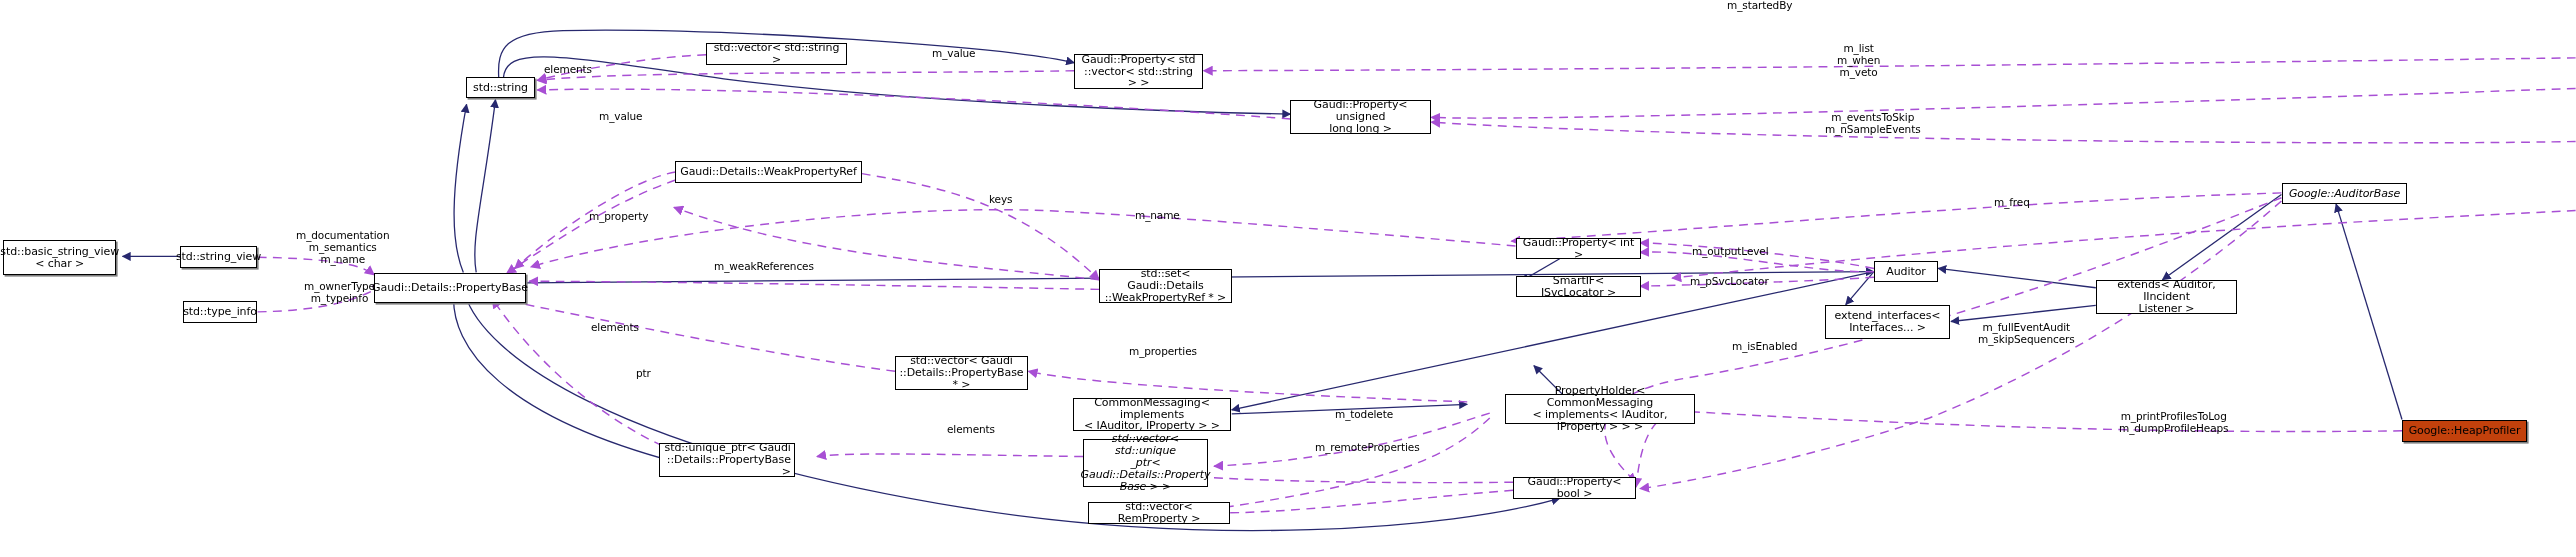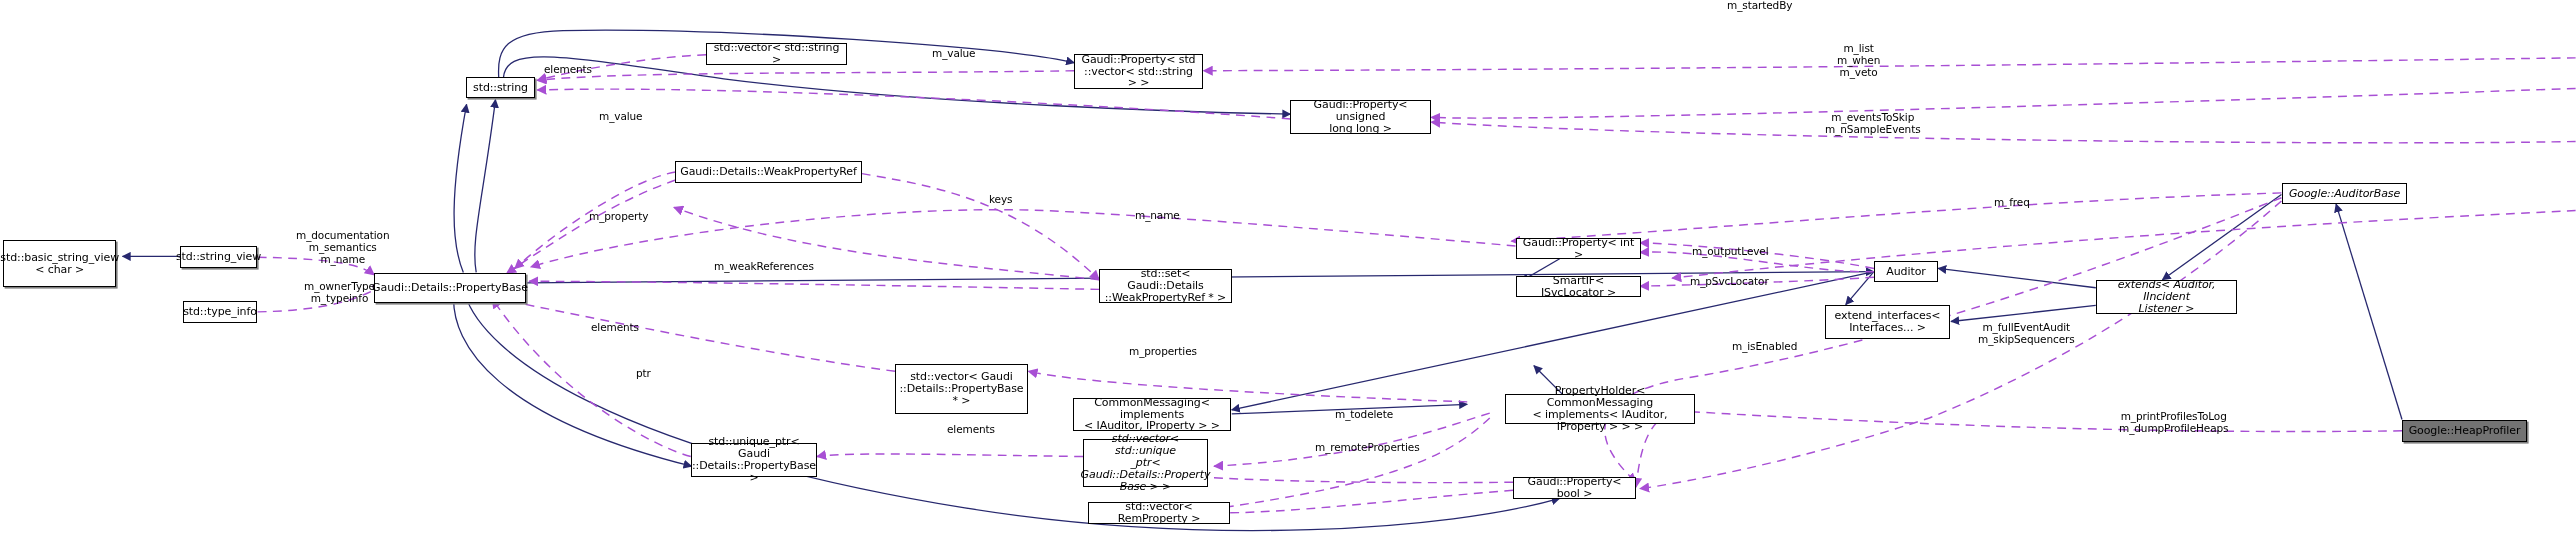--- a/index.html
+++ b/index.html
@@ -38,21 +38,21 @@
     justify-content: center;
     white-space: pre-line;
     padding: 0.8px 3.2px;
     letter-spacing: -0.1px;
     z-index: 5;
   }
   .node.shadow {
     box-shadow: 1.6px 1.6px 0 0 #7f7f7f;
   }
   .node.highlight {
-    background: #737373;
+    background: #c2410c;
     box-shadow: 1.6px 1.6px 0 0 #7f7f7f;
   }
   .edge-label {
     position: absolute;
     font-size: 10.5px;
     line-height: 1.12;
     color: #000000;
     text-align: center;
     white-space: pre-line;
     z-index: 6;
@@ -123,48 +123,48 @@
       <path d="M 1853 514 C 1800 530, 1700 570, 1510 580"></path>
       <path d="M 1853 520 C 1810 560, 1750 600, 1503 634"></path>
       <path d="M 3204 262 C 2900 276, 2500 300, 2080 346"></path>
       <path d="M 2838 246 C 2700 300, 2400 420, 2100 470 C 2000 486, 1960 530, 2035 600"></path>
       <path d="M 2988 536 C 2700 540, 2400 530, 2100 512 C 2050 508, 2040 560, 2035 606"></path>
       <path d="M 2838 250 C 2760 320, 2600 440, 2400 520 C 2250 570, 2100 600, 2040 608"></path>
     </g>
   </svg>
 
   <div id="nodes-layer">
-      <div class="node shadow" style="left: 3.2px; top: 240px; width: 113px; height: 47px;">std::basic_string_view
+      <div class="node shadow" style="left: 3.2px; top: 240px; width: 113px; height: 35px;">std::basic_string_view
 &lt; char &gt;</div>
       <div class="node shadow" style="left: 180px; top: 246px; width: 77px; height: 22px;">std::string_view</div>
       <div class="node" style="left: 183px; top: 301px; width: 74px; height: 22px;">std::type_info</div>
       <div class="node shadow" style="left: 466px; top: 77px; width: 69px; height: 21px;">std::string</div>
       <div class="node" style="left: 706px; top: 43px; width: 141px; height: 22px;">std::vector&lt; std::string &gt;</div>
       <div class="node" style="left: 1074px; top: 54px; width: 129px; height: 35px;">Gaudi::Property&lt; std
 ::vector&lt; std::string &gt; &gt;</div>
       <div class="node" style="left: 1290px; top: 100px; width: 141px; height: 34px;">Gaudi::Property&lt; unsigned
 long long &gt;</div>
       <div class="node" style="left: 675px; top: 161px; width: 187px; height: 22px;">Gaudi::Details::WeakPropertyRef</div>
       <div class="node shadow" style="left: 374px; top: 273px; width: 152px; height: 30px;">Gaudi::Details::PropertyBase</div>
       <div class="node" style="left: 1099px; top: 269px; width: 133px; height: 34px;">std::set&lt; Gaudi::Details
 ::WeakPropertyRef * &gt;</div>
       <div class="node" style="left: 1516px; top: 238px; width: 125px; height: 21px;">Gaudi::Property&lt; int &gt;</div>
       <div class="node" style="left: 1516px; top: 276px; width: 125px; height: 21px;">SmartIF&lt; ISvcLocator &gt;</div>
       <div class="node" style="left: 1874px; top: 261px; width: 64px; height: 21px;">Auditor</div>
       <div class="node" style="left: 1825px; top: 305px; width: 125px; height: 34px;">extend_interfaces&lt;
 Interfaces... &gt;</div>
-      <div class="node" style="left: 2096px; top: 280px; width: 141px; height: 34px; font-style: italic;">extends&lt; Auditor, IIncident
+      <div class="node" style="left: 2096px; top: 280px; width: 141px; height: 34px;">extends&lt; Auditor, IIncident
 Listener &gt;</div>
       <div class="node" style="left: 2282px; top: 183px; width: 125px; height: 21px; font-style: italic;">Google::AuditorBase</div>
       <div class="node highlight" style="left: 2402px; top: 420px; width: 125px; height: 22px;">Google::HeapProfiler</div>
-      <div class="node" style="left: 895px; top: 364px; width: 133px; height: 50px;">std::vector&lt; Gaudi
+      <div class="node" style="left: 895px; top: 356px; width: 133px; height: 34px;">std::vector&lt; Gaudi
 ::Details::PropertyBase * &gt;</div>
       <div class="node" style="left: 1073px; top: 398px; width: 158px; height: 33px;">CommonMessaging&lt; implements
 &lt; IAuditor, IProperty &gt; &gt;</div>
-      <div class="node" style="left: 691px; top: 443px; width: 126px; height: 34px;">std::unique_ptr&lt; Gaudi
+      <div class="node" style="left: 659px; top: 443px; width: 136px; height: 34px; text-align: right;">std::unique_ptr&lt; Gaudi
 ::Details::PropertyBase &gt;</div>
       <div class="node" style="left: 1083px; top: 439px; width: 125px; height: 48px; font-style: italic;">std::vector&lt; std::unique
 _ptr&lt; Gaudi::Details::Property
 Base &gt; &gt;</div>
       <div class="node" style="left: 1088px; top: 502px; width: 142px; height: 22px;">std::vector&lt; RemProperty &gt;</div>
       <div class="node" style="left: 1505px; top: 394px; width: 190px; height: 30px;">PropertyHolder&lt; CommonMessaging
 &lt; implements&lt; IAuditor, IProperty &gt; &gt; &gt;</div>
       <div class="node" style="left: 1513px; top: 477px; width: 123px; height: 22px;">Gaudi::Property&lt; bool &gt;</div>
     </div>
   <div id="labels-layer">

